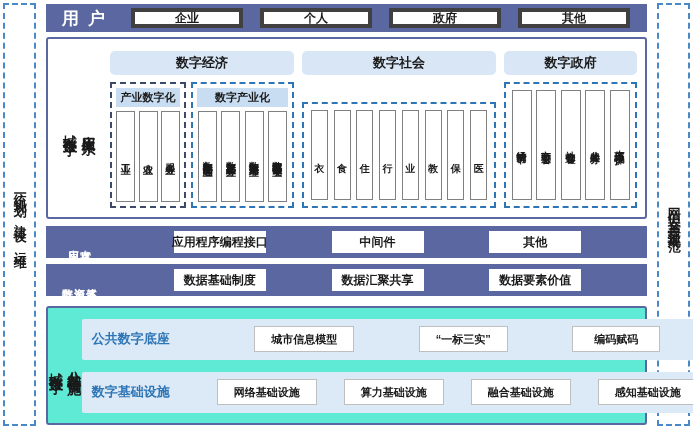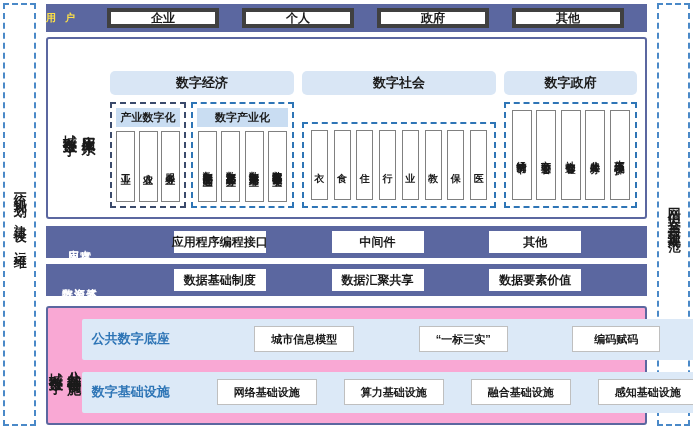--- a/index.html
+++ b/index.html
@@ -16,35 +16,35 @@
     border:2px dashed #4a89c8; display:flex; align-items:center; justify-content:center;
   }
   .side.left { left:3px; } .side.right { right:3px; }
   .side .vtext { font-size:13px; font-weight:bold; letter-spacing:4px; }
 
   
   .user-bar {
     position:absolute; left:46px; top:4px; width:601px; height:28px;
     background:#5b67a0; display:flex; align-items:center;
   }
-  .user-label { color:#fde047; font-weight:bold; font-size:10px; letter-spacing:9px; white-space:nowrap; }
+  .user-label { color:#ffffff; font-weight:bold; font-size:17px; letter-spacing:9px; margin-left:16px; white-space:nowrap; }
   .user-boxes { flex:1; display:flex; justify-content:space-evenly; align-items:center; }
   .user-box {
     width:112px; height:20px; background:#fff; border:4px solid #404040;
     display:flex; align-items:center; justify-content:center; font-weight:bold; font-size:12px;
   }
 
   
   .app-box {
     position:absolute; left:46px; top:37px; width:601px; height:182px;
     border:2px solid #5b67a0; border-radius:3px; background:#fff; display:flex;
   }
   .vlabel { width:62px; display:flex; align-items:center; justify-content:center; gap:3px; }
   .vlabel .vtext { font-size:14px; font-weight:bold; letter-spacing:2px; }
-  .sections { flex:1; display:flex; gap:8px; padding:32px 8px 9px 0; }
+  .sections { flex:1; display:flex; gap:8px; padding:12px 8px 9px 0; }
   .section { display:flex; flex-direction:column; }
   .sec-economy { width:184px; } .sec-society { width:194px;gap:20px; } .sec-government { flex:1; }
   .sec-header {
     height:24px; background:#d9e6f5; border-radius:5px; font-weight:bold; font-size:13px;
     display:flex; align-items:center; justify-content:center;
   }
   .sec-body { flex:1; margin-top:7px; display:flex; gap:5px; }
   .group { border:2px dashed #2e75b6; display:flex; flex-direction:column; padding:4px; background:#fff; }
   .group.dark-dash { border-color:#3b4a6b; }
   .group-header {
@@ -73,21 +73,21 @@
   .bar-label .vtext { color:#fff; font-weight:bold; font-size:11px; line-height:1; letter-spacing:1px; }
   .bar-boxes { flex:1; display:flex; justify-content:space-evenly; align-items:center; }
   .bar-box {
     width:92px; height:22px; background:#fff; display:flex; align-items:center; justify-content:center;
     font-weight:bold; font-size:12px; white-space:nowrap;
   }
 
   
   .infra-box {
     position:absolute; left:46px; top:306px; width:601px; height:119px;
-    border:2px solid #5b67a0; border-radius:3px; background:#f9a8d4; display:flex;
+    border:2px solid #5b67a0; border-radius:3px; background:#5eead4; display:flex;
   }
   .infra-rows { flex:1; display:flex; flex-direction:column; justify-content:center; gap:12px; padding-right:10px; }
   .infra-row { background:#dce9f7; height:41px; display:flex; align-items:center; border-radius:2px; }
   .infra-title { color:#2e75b6; font-weight:bold; font-size:13px; margin-left:10px; width:98px; white-space:nowrap; }
   .infra-boxes { flex:1; display:flex; justify-content:space-evenly; align-items:center; }
   .infra-cell {
     background:#fff; border:1px solid #bfbfbf; height:26px; min-width:88px; padding:0 16px;
     display:flex; align-items:center; justify-content:center; font-weight:bold; font-size:11px; white-space:nowrap;margin-left:27px;
   }
 </style>

